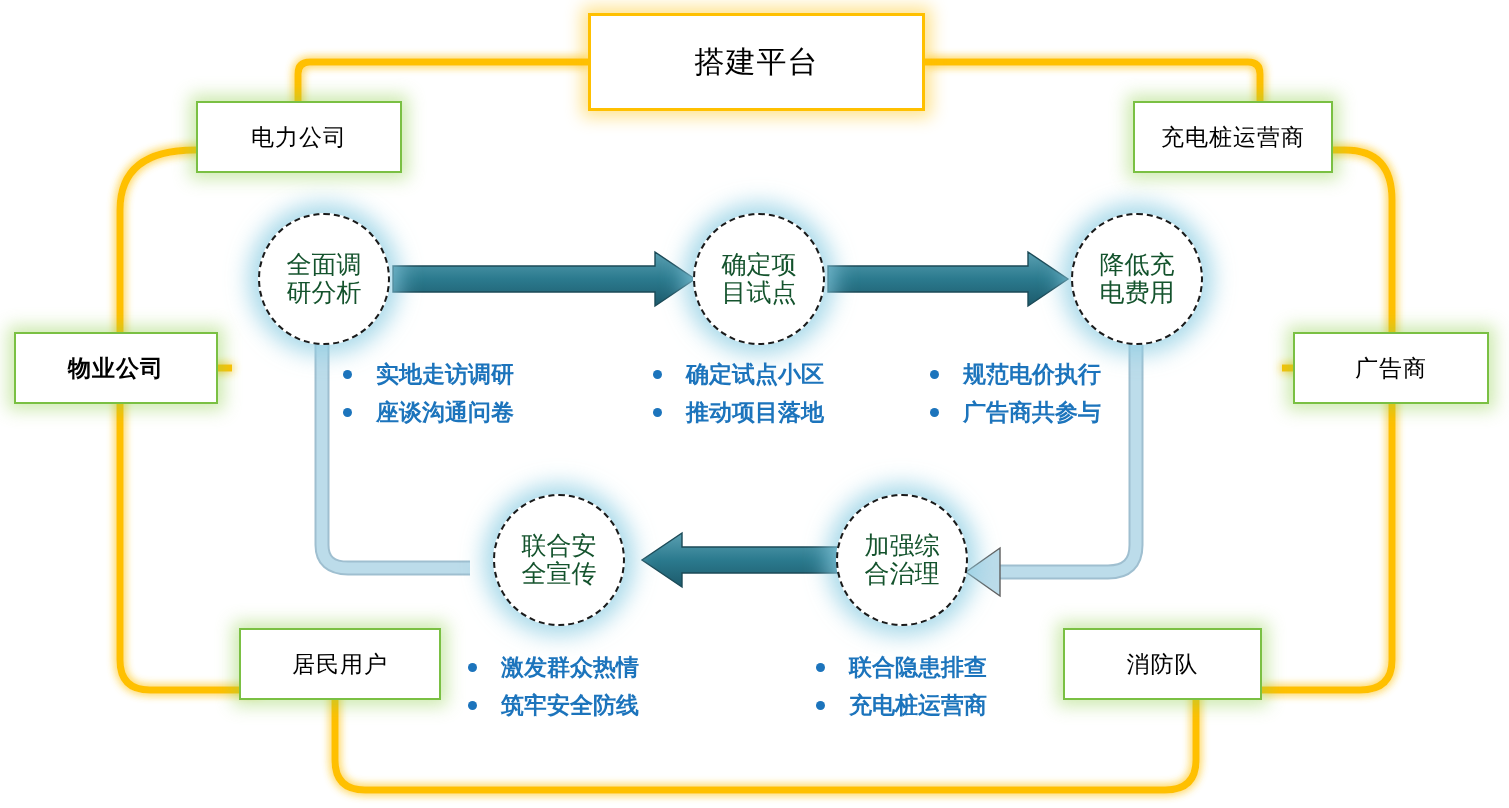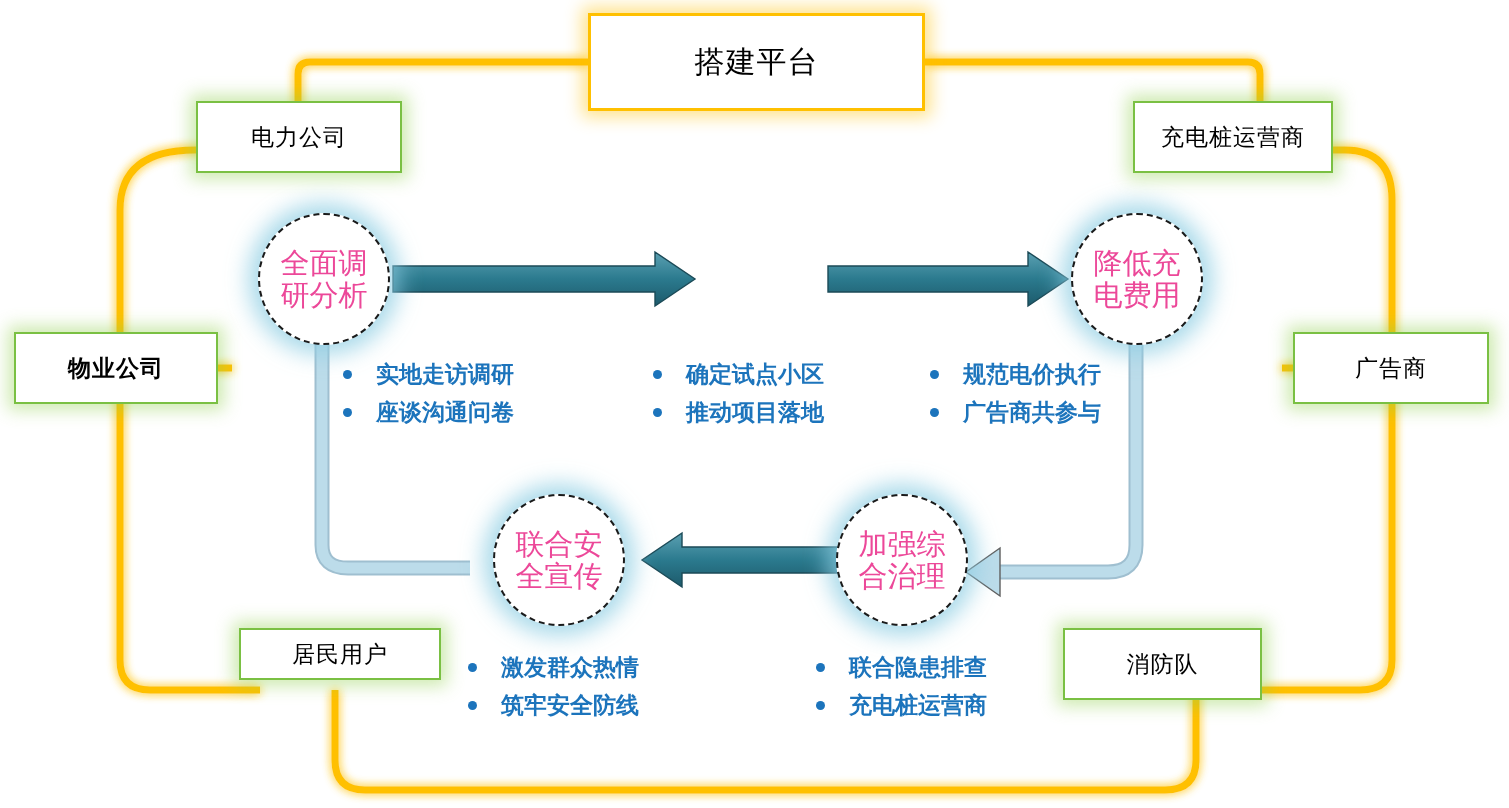--- a/index.html
+++ b/index.html
@@ -37,22 +37,22 @@
   .pcircle{
     position:absolute;
     width:132px;height:132px;
     border-radius:50%;
     background:#ffffff;
     border:2px dashed #1a1a1a;
     box-sizing:border-box;
     display:flex;align-items:center;justify-content:center;
     text-align:center;
     line-height:1.12;
-    font-size:29px;
-    color:#ec4899;
+    font-size:25px;
+    color:#14532d;
     box-shadow:0 0 22px 10px rgba(141,205,227,0.75);
     z-index:4;
   }
   .pcircle span{display:block;}
 
   
   .blist{
     position:absolute;
     z-index:5;
     font-family:"Liberation Sans","DejaVu Sans",sans-serif;
@@ -155,35 +155,41 @@
   </div>
 
   <div class="sbox" style="left:14px;top:332px;width:204px;height:72px;font-weight:bold;">
     <span>物业公司</span>
   </div>
 
   <div class="sbox" style="left:1293px;top:332px;width:196px;height:72px;">
     <span>广告商</span>
   </div>
 
-  <div class="sbox" style="left:239px;top:628px;width:202px;height:52px;">
+  <div class="sbox" style="left:239px;top:628px;width:202px;height:72px;">
     <span>居民用户</span>
   </div>
 
   <div class="sbox" style="left:1063px;top:628px;width:199px;height:72px;">
     <span>消防队</span>
   </div>
 
   <div class="pcircle" style="left:258px;top:213px;">
     <div>
       <span>全面调</span>
       <span>研分析</span>
     </div>
   </div>
 
+  <div class="pcircle" style="left:693px;top:213px;">
+    <div>
+      <span>确定项</span>
+      <span>目试点</span>
+    </div>
+  </div>
 
   <div class="pcircle" style="left:1071px;top:213px;">
     <div>
       <span>降低充</span>
       <span>电费用</span>
     </div>
   </div>
 
   <div class="pcircle" style="left:493px;top:494px;">
     <div>

